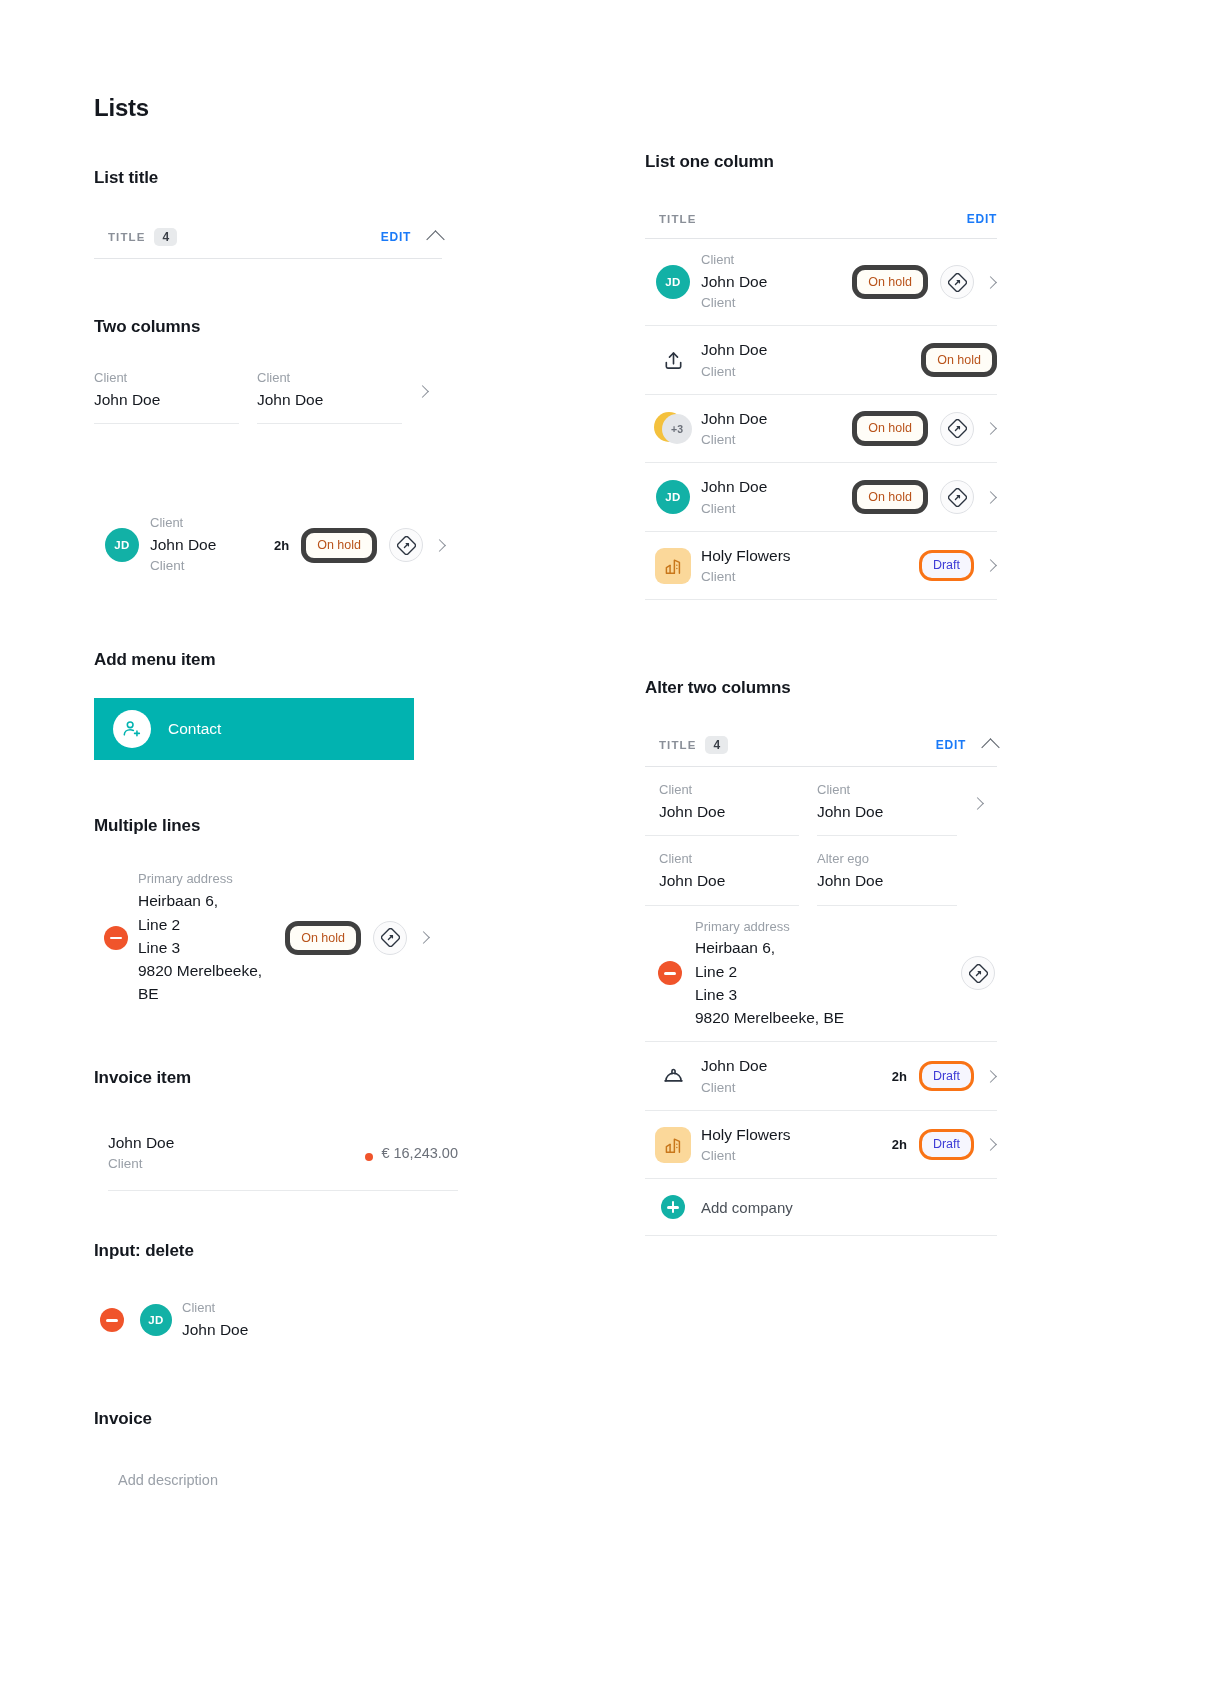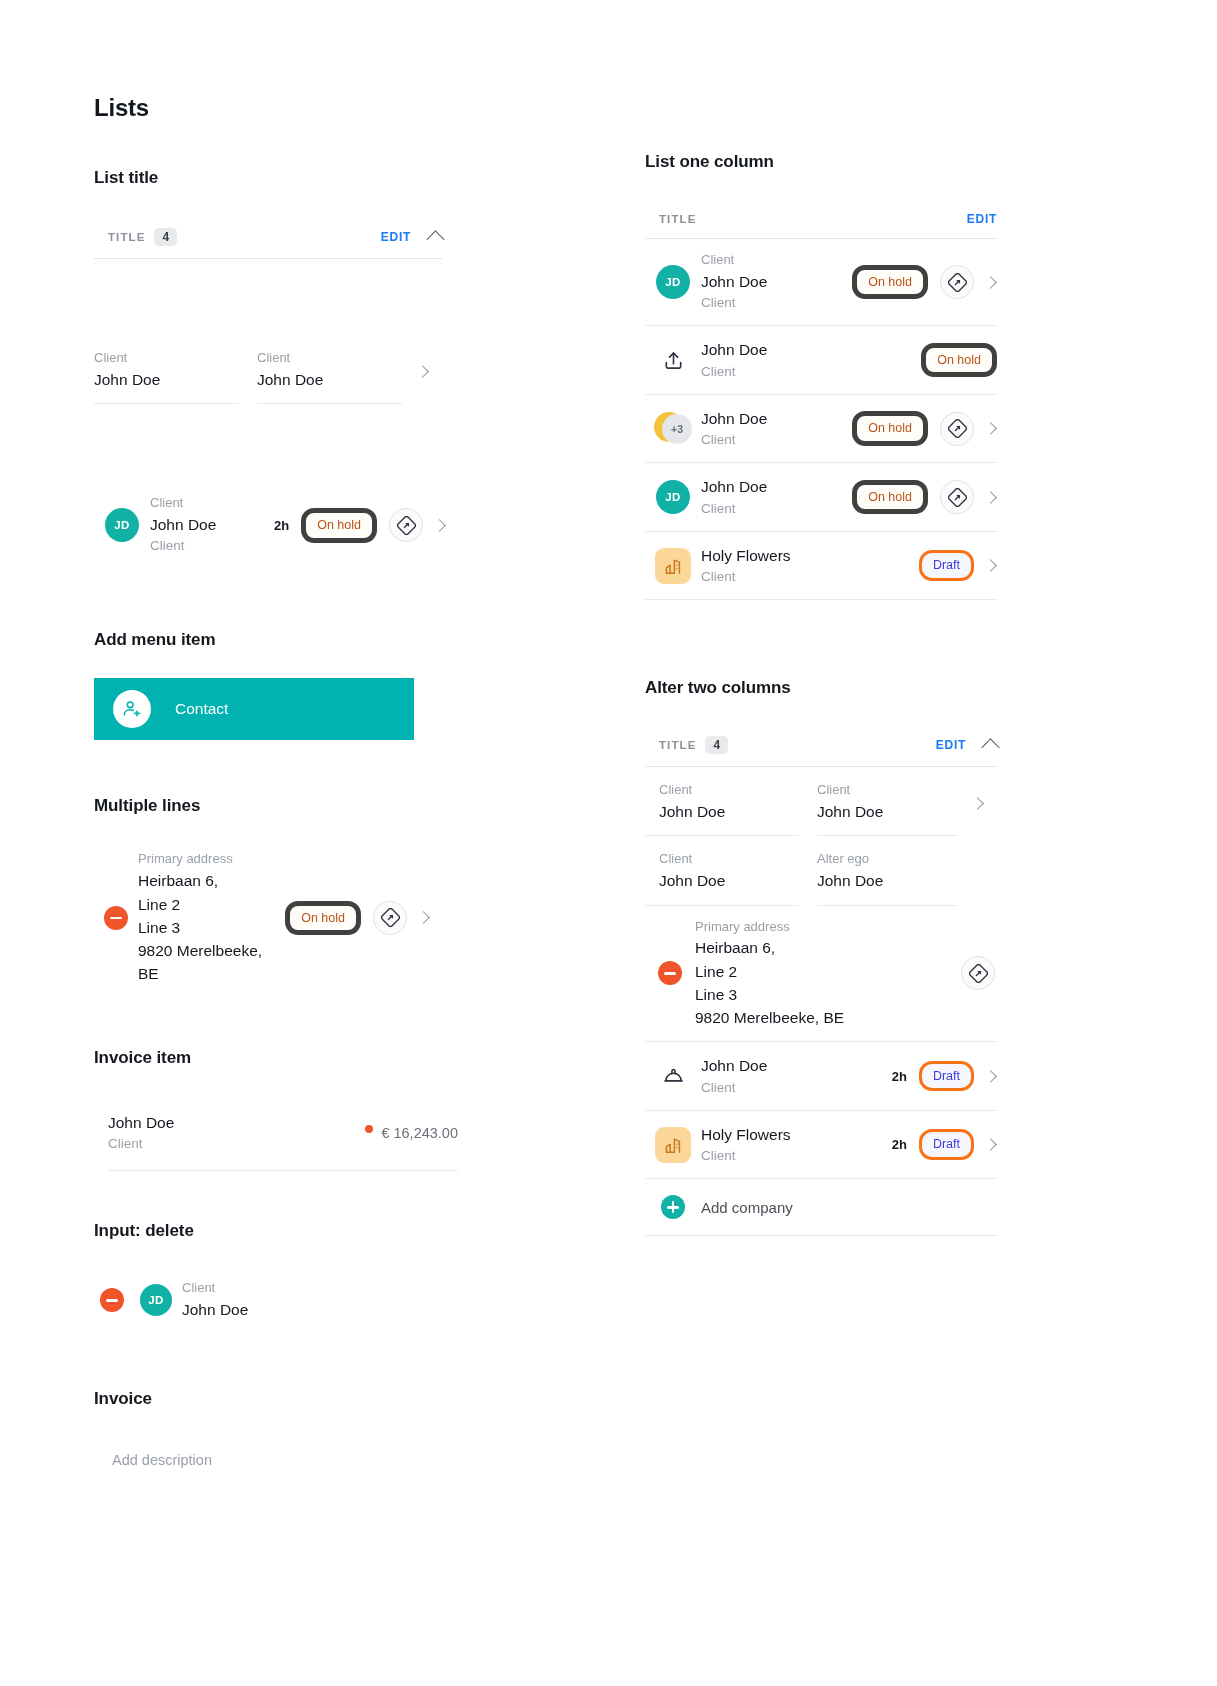--- a/index.html
+++ b/index.html
@@ -128,35 +128,35 @@
   
   .two-col {
     display: flex; align-items: flex-start; gap: 0; padding-top: 2px;
   }
   .tc-cell { flex: 1; padding-bottom: 12px; border-bottom: 1px solid #e8eaec; }
   .tc-gap { width: 18px; }
   .tc-chev { width: 40px; display: flex; align-items: center; justify-content: center; padding-top: 18px; }
 
   
   .contact-banner {
-    display: flex; align-items: center; gap: 24px;
+    display: flex; align-items: center; gap: 17px;
     background: #01b3b0; height: 62px; padding: 0 19px;
   }
   .contact-ico {
     width: 38px; height: 38px; border-radius: 50%; background: #fff;
     display: flex; align-items: center; justify-content: center;
   }
   .contact-label { color: #ffffff; font-size: 15.5px; }
 
   
   .invoice-row {
     display: flex; align-items: center; padding: 14px 0 16px 0;
     border-bottom: 1px solid #e8eaec;
   }
-  .invoice-amt { display: flex; align-items: flex-start; gap: 8px; }
+  .invoice-amt { display: flex; align-items: flex-end; gap: 8px; }
   .dot-orange { width: 8px; height: 8px; border-radius: 50%; background: #f0542b; }
   .amount { font-size: 14.5px; color: #6b7079; }
 
   
   .add-row { display: flex; align-items: center; padding: 16px 0; border-bottom: 1px solid #e8eaec; }
   .plus-circle {
     width: 24px; height: 24px; border-radius: 50%; background: #12b1a6;
     display: flex; align-items: center; justify-content: center; position: relative;
   }
   .plus-circle::before, .plus-circle::after {
@@ -188,20 +188,21 @@
         <span class="lh-count">4</span>
         <span class="lh-spacer"></span>
         <span class="lh-edit">EDIT</span>
         <span class="chev-up"></span>
       </div>
     </div>
 
     <div style="height:58px"></div>
 
     <div class="block">
+      <div class="section-title">Two columns</div>
       <div style="height:30px"></div>
       <div class="two-col" style="width:348px">
         <div class="tc-cell">
           <div class="lbl">Client</div>
           <div class="val">John Doe</div>
         </div>
         <div class="tc-gap"></div>
         <div class="tc-cell">
           <div class="lbl">Client</div>
           <div class="val">John Doe</div>
@@ -323,21 +324,21 @@
           <div class="val">John Doe</div>
         </div>
       </div>
     </div>
 
     <div style="height:56px"></div>
 
     <div class="block">
       <div class="section-title">Invoice</div>
       <div style="height:42px"></div>
-      <div style="margin-left:18px">
+      <div style="margin-left:24px">
         <span class="textarea-ph">Add description</span>
       </div>
     </div>
   </div>
 
   <div class="col-right">
 
     <div class="block">
       <div class="section-title">List one column</div>
       <div style="height:30px"></div>

